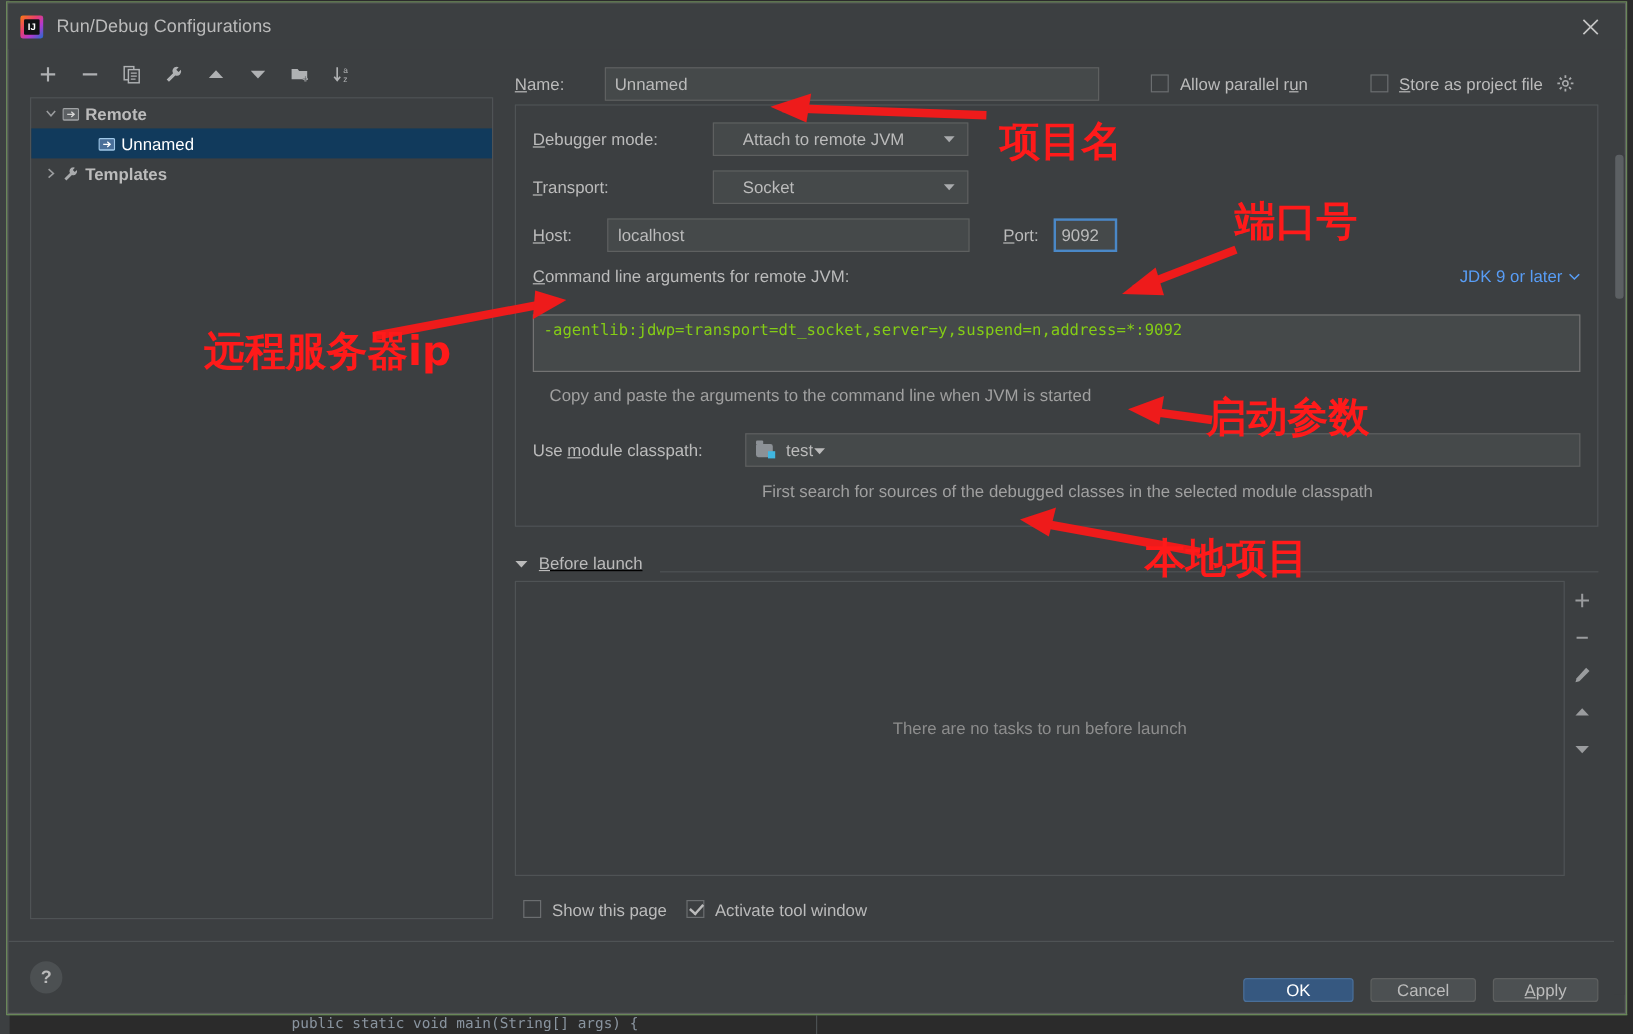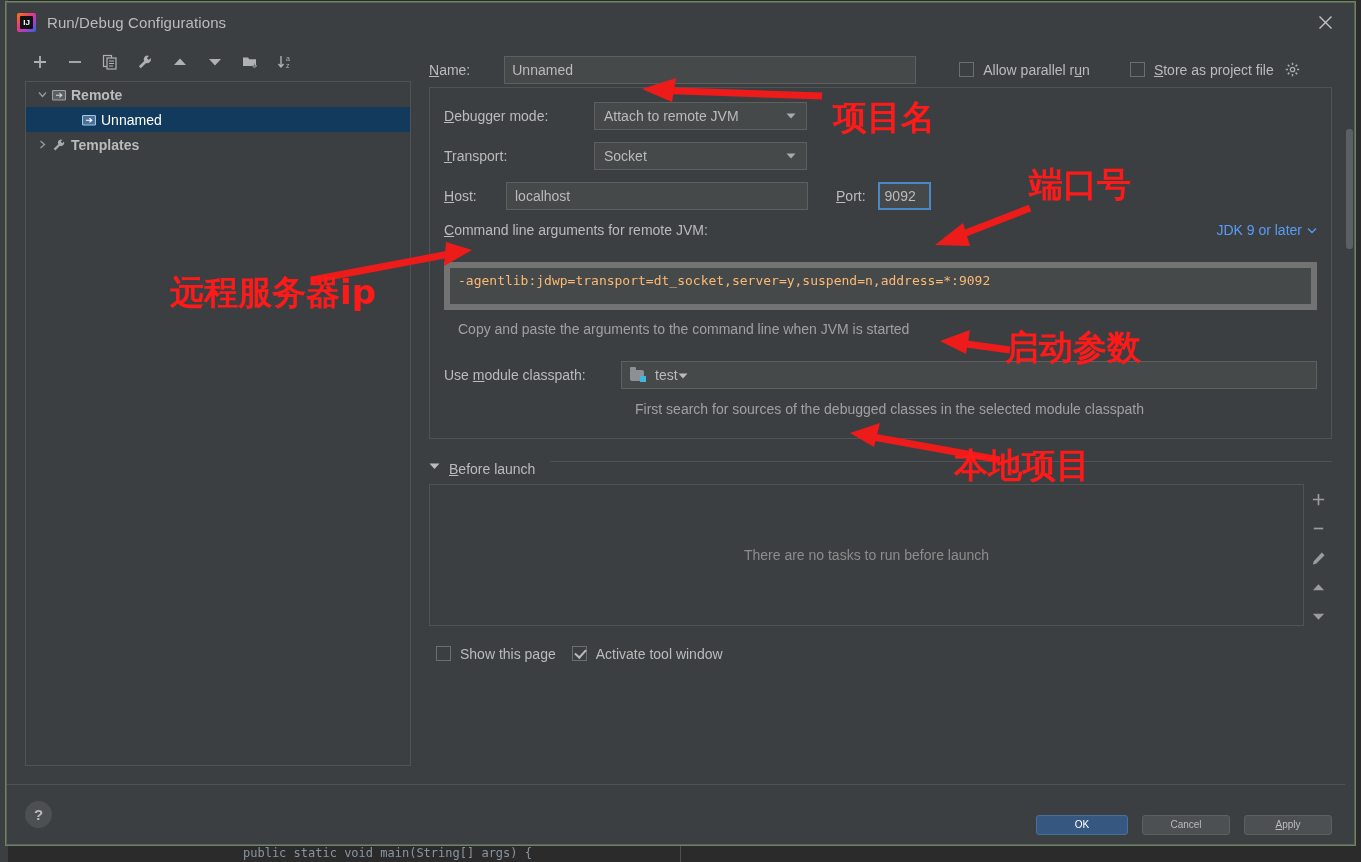--- a/index.html
+++ b/index.html
@@ -176,21 +176,21 @@
   .checkbox.checked::after {
     content: "";
     position: absolute;
     left: 4px; top: 0px;
     width: 5px; height: 9px;
     border: solid #bbbbbb;
     border-width: 0 2px 2px 0;
     transform: rotate(42deg);
   }
   #allow-parallel-group { margin-left: 43px; }
-  #store-project-group { margin-left: 40px; }
+  #store-project-group { margin-left: 52px; }
   #gear-icon-btn { margin-left: 11px; color: #a9abad; cursor: pointer; display:flex; }
 
   
   #tabs-row {
     display: flex; align-items: flex-end;
     padding-left: 14px;
     height: 34px;
     margin-top: 2px;
   }
   .tab {
@@ -215,21 +215,21 @@
   }
   .form-row { display: flex; align-items: center; margin-bottom: 12px; }
   .form-label-w { width: 150px; flex: none; }
 
   .combo {
     height: 28px;
     background: #45494a;
     border: 1px solid #5e6060;
     color: #bbbbbb; font-size: 14px;
     display: flex; align-items: center;
-    padding: 0 6px 0 9px;
+    padding: 0 6px 0 24px;
     cursor: pointer;
   }
   .combo .combo-value { flex: 1; white-space: nowrap; overflow: hidden; }
   .combo .caret {
     width: 18px; flex: none;
     display: flex; align-items: center; justify-content: center;
     color: #a9abad;
   }
   #debugger-mode-combo { width: 213px; }
   #transport-combo { width: 213px; }
@@ -256,22 +256,22 @@
     margin-top: 2px; margin-bottom: 6px;
   }
   #jdk-link {
     margin-left: auto;
     color: #589df6; font-size: 14px;
     cursor: pointer; display: flex; align-items: center; gap: 5px; justify-content: flex-end;
   }
   #cmdline-box {
     height: 48px;
     background: #45494a;
-    border: 6px solid #737373;
-    color: #fdba74;
+    border: 1px solid #737373;
+    color: #84cc16;
     font-family: "DejaVu Sans Mono", monospace;
     font-size: 13px;
     padding: 5px 8px;
     white-space: nowrap; overflow: hidden; margin-top: 24px;
   }
   #cmdline-hint {
     color: #a0a0a0; font-size: 14px;
     margin-top: 11px; margin-bottom: 24px;
     padding-left: 14px;
   }
@@ -304,32 +304,33 @@
   #classpath-hint {
     color: #a0a0a0; font-size: 14px;
     line-height: 21px;
     margin-top: 10px; margin-left: 191px;
     max-width: 520px;
     margin-bottom: 6px;
   }
 
   
   #before-launch-header {
-    display: flex; align-items: flex-start; gap: 9px;
+    display: flex; align-items: flex-end; gap: 9px;
     margin: 22px 14px 7px 14px;
     cursor: pointer;
+    text-decoration: underline;
   }
   #before-launch-header .tri { color: #bbbbbb; font-size: 10px; }
   #before-launch-header .bl-title { color: #bbbbbb; font-size: 14px; }
   #before-launch-header .rule { flex: 1; height: 1px; background: #4f5355; margin-left: 6px; }
 
   #before-launch-body {
     margin: 0 14px;
     display: flex;
-    height: 142px;
+    height: 246px;
   }
   #before-launch-list {
     flex: 1;
     border: 1px solid #4f5355;
     background: #3c3f41;
     display: flex; align-items: center; justify-content: center;
   }
   #before-launch-empty { color: #8d8d8d; font-size: 14px; }
   #before-launch-tools {
     width: 28px; flex: none;
@@ -359,21 +360,21 @@
   #help-button {
     width: 27px; height: 27px; border-radius: 50%;
     background: #4c5052; color: #bbbbbb;
     display: flex; align-items: center; justify-content: center;
     font-size: 15px; font-weight: bold; cursor: pointer;
   }
   #footer-buttons { margin-left: auto; display: flex; gap: 14px; }
   .dlg-btn {
     height: 20px; min-width: 88px;
     border-radius: 3px;
-    font-size: 10px;
+    font-size: 14px;
     display: flex; align-items: center; justify-content: center;
     cursor: pointer;
     border: 1px solid #5e6060;
     background: #4c5052; color: #bbbbbb;
     padding: 0 16px;
     margin-top: 20px;
   }
   .dlg-btn.primary {
     background: #365880; border-color: #4a6f99; color: #ffffff;
     min-width: 92px;

